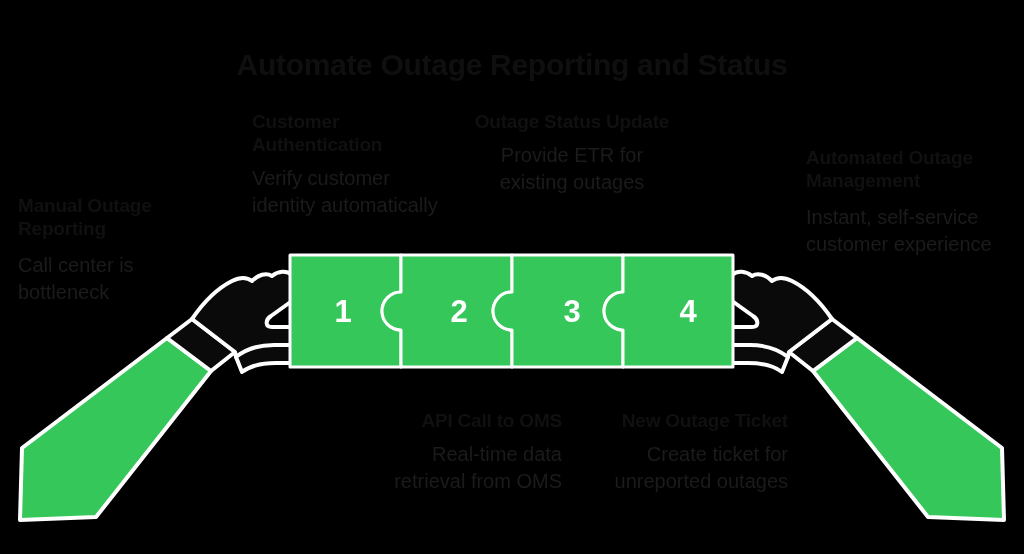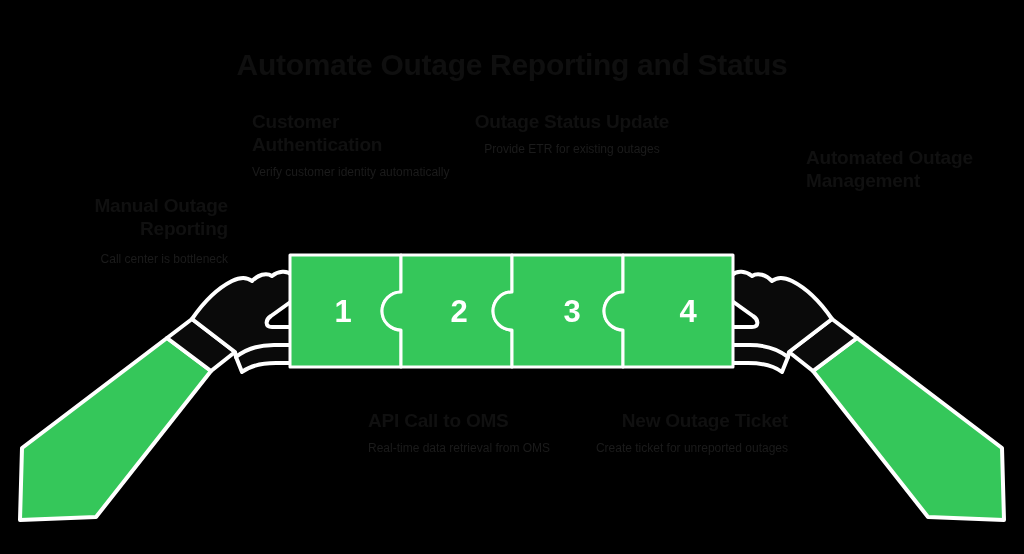--- a/index.html
+++ b/index.html
@@ -40,36 +40,36 @@
   }
   .callout .c-title {
     font-size: 19px;
     font-weight: 700;
     line-height: 1.22;
     color: #101010;
     letter-spacing: -0.2px;
   }
   .callout .c-sub {
     margin-top: 9px;
-    font-size: 12px;
+    font-size: 20px;
     font-weight: 500;
     line-height: 1.33;
     color: #1b1b1b;
   }
 
-  #callout-left   { left: 18px;  top: 194px; width: 210px; text-align: right; }
+  #callout-left   { left: 18px;  top: 194px; width: 210px; text-align: left; }
   #callout-left .c-sub { margin-top: 12px; }
 
   #callout-top1   { left: 252px; top: 110px; width: 200px; text-align: left; }
   #callout-top2   { left: 472px; top: 110px; width: 200px; text-align: center; }
 
   #callout-right  { left: 806px; top: 146px; width: 210px; text-align: left; }
   #callout-right .c-sub { margin-top: 12px; }
 
-  #callout-bot1   { left: 368px; top: 409px; width: 194px; text-align: left; }
+  #callout-bot1   { left: 368px; top: 409px; width: 194px; text-align: right; }
   #callout-bot2   { left: 594px; top: 409px; width: 194px; text-align: right; }
 
   
   #art {
     position: absolute;
     left: 0;
     top: 0;
     width: 1024px;
     height: 554px;
   }
@@ -186,20 +186,21 @@
     <div class="c-sub">Verify customer identity automatically</div>
   </div>
 
   <div class="callout" id="callout-top2">
     <div class="c-title">Outage Status Update</div>
     <div class="c-sub">Provide ETR for existing outages</div>
   </div>
 
   <div class="callout" id="callout-right">
     <div class="c-title">Automated Outage Management</div>
+    <div class="c-sub">Instant, self-service customer experience</div>
   </div>
 
   <div class="callout" id="callout-bot1">
     <div class="c-title">API Call to OMS</div>
     <div class="c-sub">Real-time data retrieval from OMS</div>
   </div>
 
   <div class="callout" id="callout-bot2">
     <div class="c-title">New Outage Ticket</div>
     <div class="c-sub">Create ticket for unreported outages</div>

